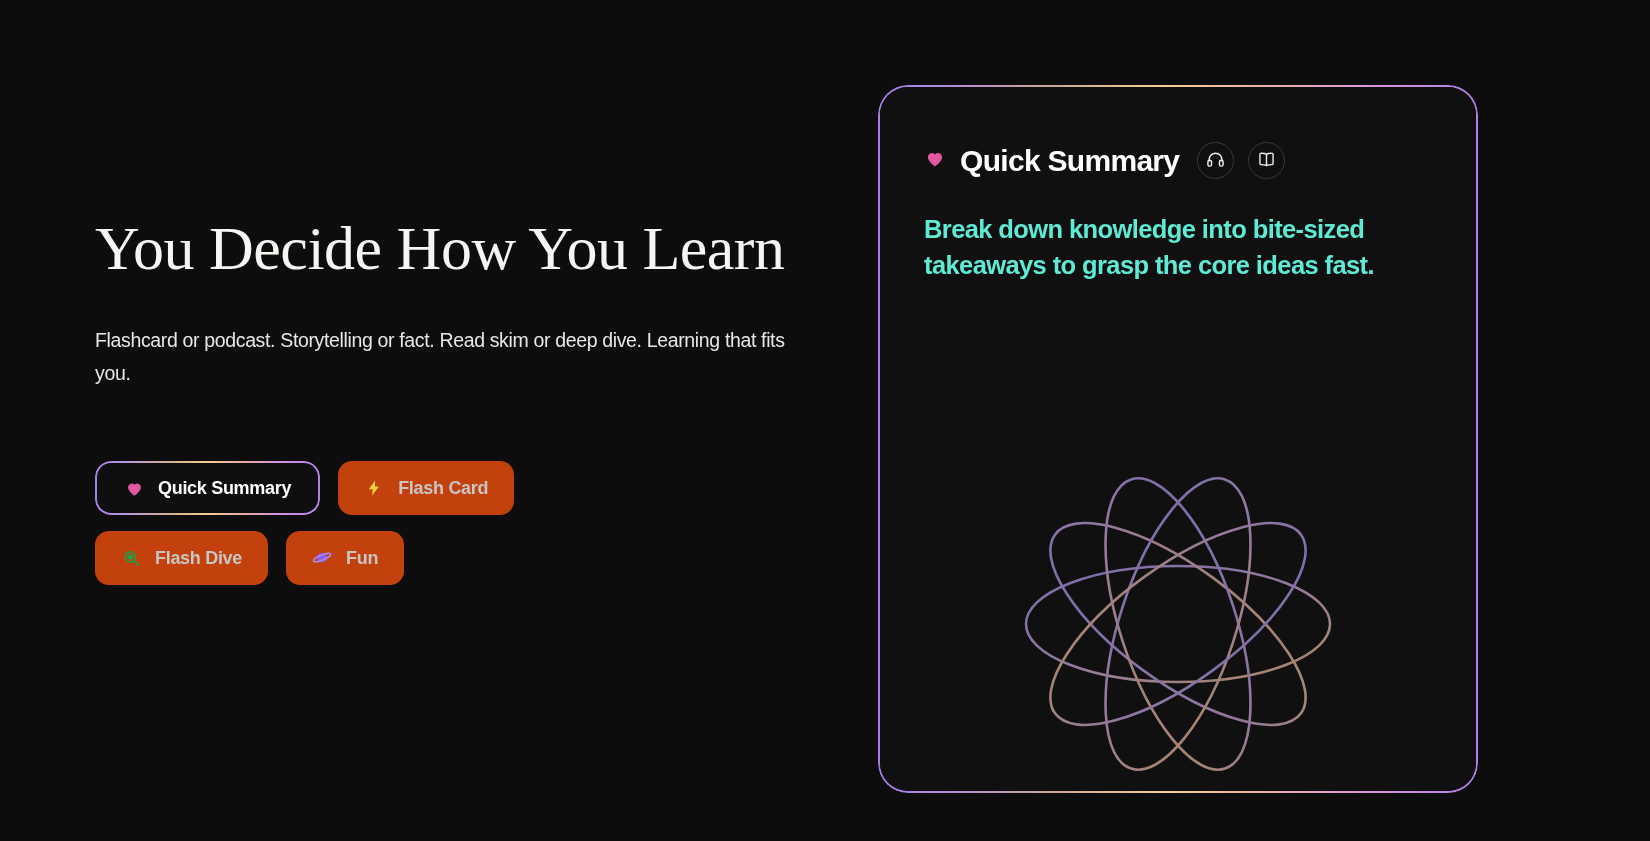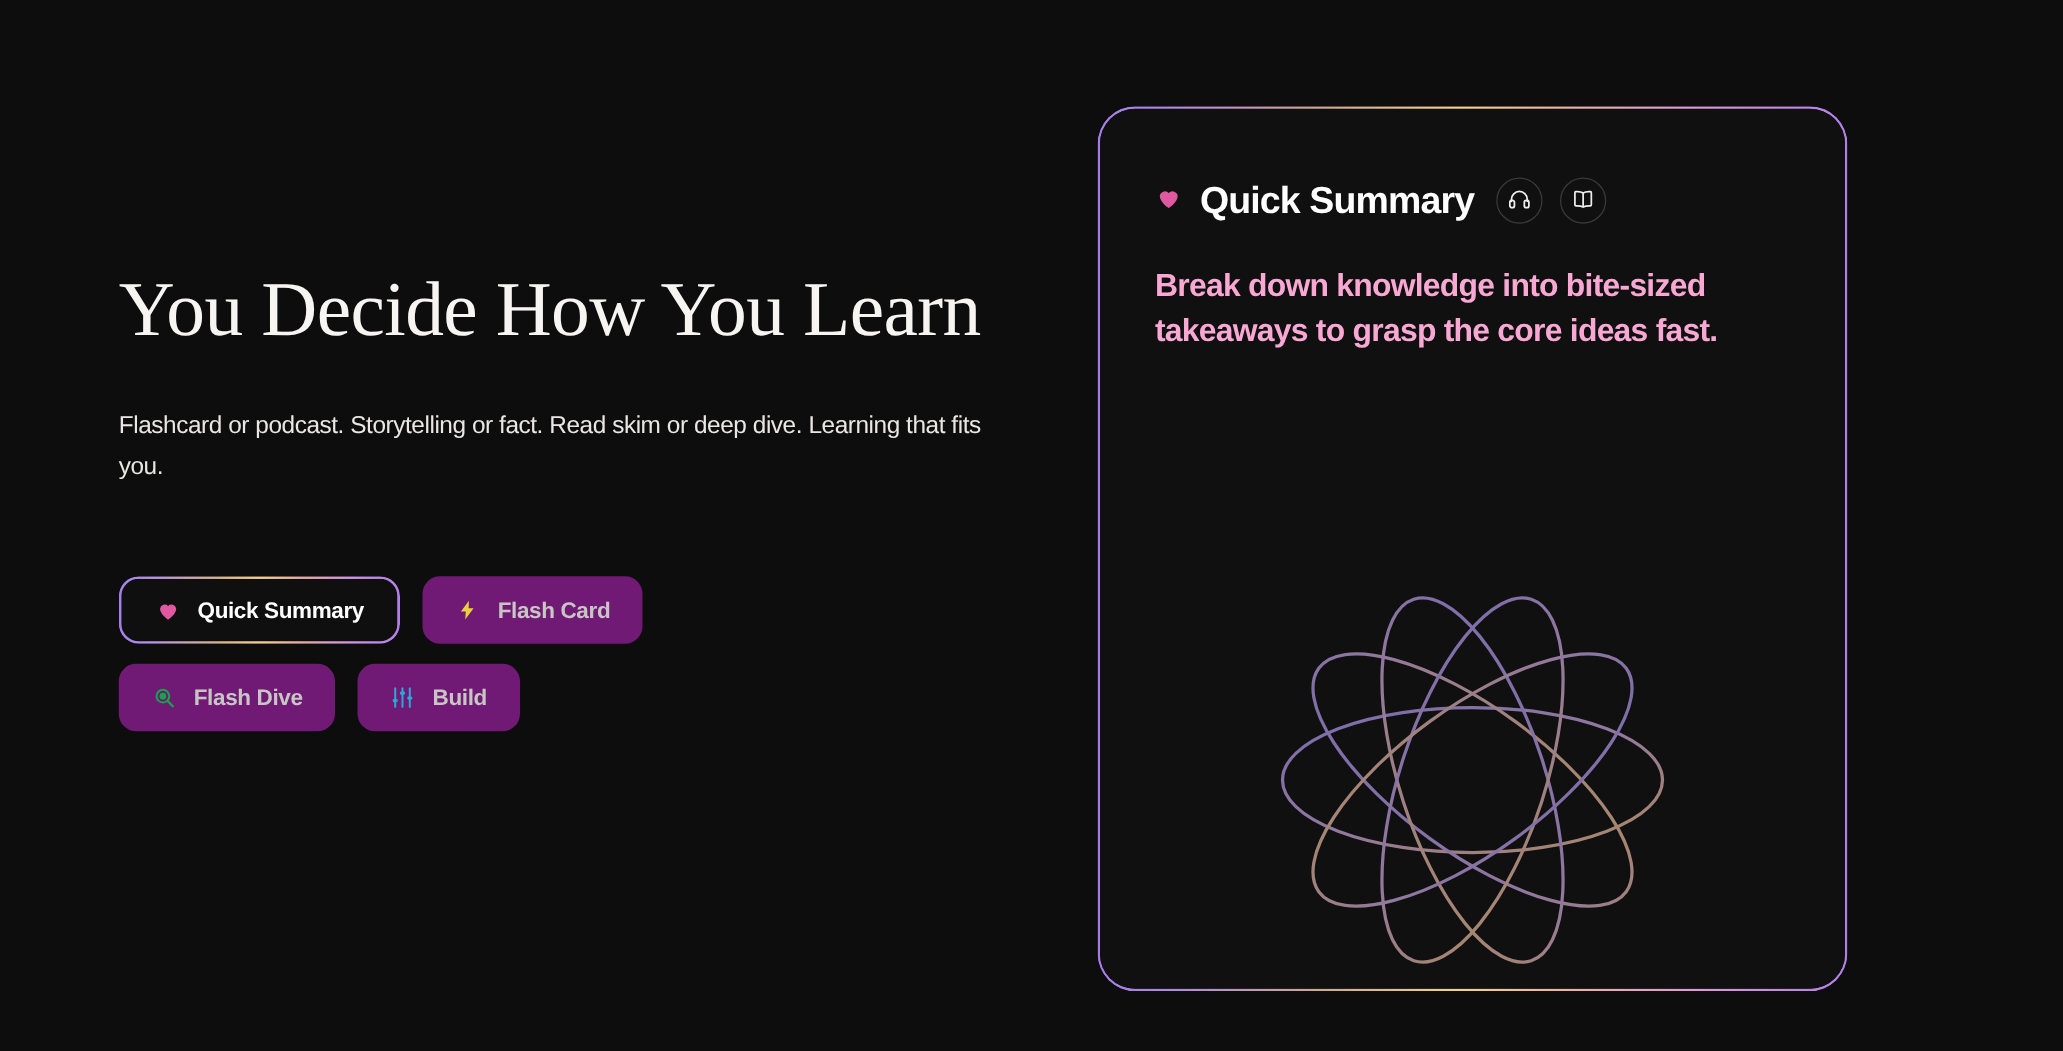--- a/index.html
+++ b/index.html
@@ -52,21 +52,21 @@
     width: 510px;
   }
 
   .mode-btn {
     display: inline-flex;
     align-items: center;
     gap: 14px;
     height: 54px;
     padding: 0 26px;
     border-radius: 14px;
-    background: #701a75;
+    background: #c2410c;
     border: none;
     cursor: pointer;
     font-family: "Liberation Sans", sans-serif;
     font-size: 18px;
     font-weight: 700;
     letter-spacing: -0.3px;
     color: #c8c6c4;
     position: relative;
     white-space: nowrap;
   }
@@ -192,21 +192,21 @@
     cursor: pointer;
     flex: 0 0 auto;
   }
 
   .card-body {
     padding: 32px 40px 0 44px;
     font-size: 25.5px;
     font-weight: 700;
     line-height: 1.42;
     letter-spacing: -0.6px;
-    color: #f9a8d4;
+    color: #5eead4;
   }
 
   .card-graphic {
     position: absolute;
     left: 50%;
     top: 372px;
     transform: translateX(-50%);
     width: 340px;
     height: 330px;
   }
@@ -248,38 +248,30 @@
       <span class="mb-icon">
         <svg width="19" height="19" viewBox="0 0 24 24" aria-hidden="true">
           <circle cx="10.5" cy="10" r="6.4" fill="none" stroke="#16a34a" stroke-width="2.1"></circle>
           <circle cx="10.5" cy="10" r="3.4" fill="#16a34a"></circle>
           <line x1="15.2" y1="14.8" x2="20.5" y2="20.2" stroke="#16a34a" stroke-width="2.3" stroke-linecap="round"></line>
         </svg>
       </span>
       <span>Flash Dive</span>
     </button>
 
-
     <button class="mode-btn">
       <span class="mb-icon">
         <svg width="20" height="20" viewBox="0 0 24 24" aria-hidden="true">
-          <g stroke="#2aa8d8" stroke-width="1.9" stroke-linecap="round">
-            <line x1="5" y1="3" x2="5" y2="21"></line>
-            <line x1="12" y1="3" x2="12" y2="21"></line>
-            <line x1="19" y1="3" x2="19" y2="21"></line>
-          </g>
-          <g fill="#2aa8d8">
-            <rect x="2.6" y="13.4" width="4.8" height="3.1" rx="1.3"></rect>
-            <rect x="9.6" y="6.2" width="4.8" height="3.1" rx="1.3"></rect>
-            <rect x="16.6" y="11" width="4.8" height="3.1" rx="1.3"></rect>
-          </g>
+          <circle cx="12" cy="11.5" r="5.6" fill="#8b5cf6"></circle>
+          <ellipse cx="12" cy="11.5" rx="11" ry="3.1" fill="none" stroke="#a78bfa" stroke-width="1.8" transform="rotate(-22 12 11.5)"></ellipse>
         </svg>
       </span>
-      <span>Build</span>
+      <span>Fun</span>
     </button>
+
 
   </div>
 </div>
 
 <div class="preview-card">
   <div class="card-inner">
 
     <div class="card-head">
       <span class="card-head-heart">
         <svg width="22" height="21" viewBox="0 0 24 24" aria-hidden="true">

